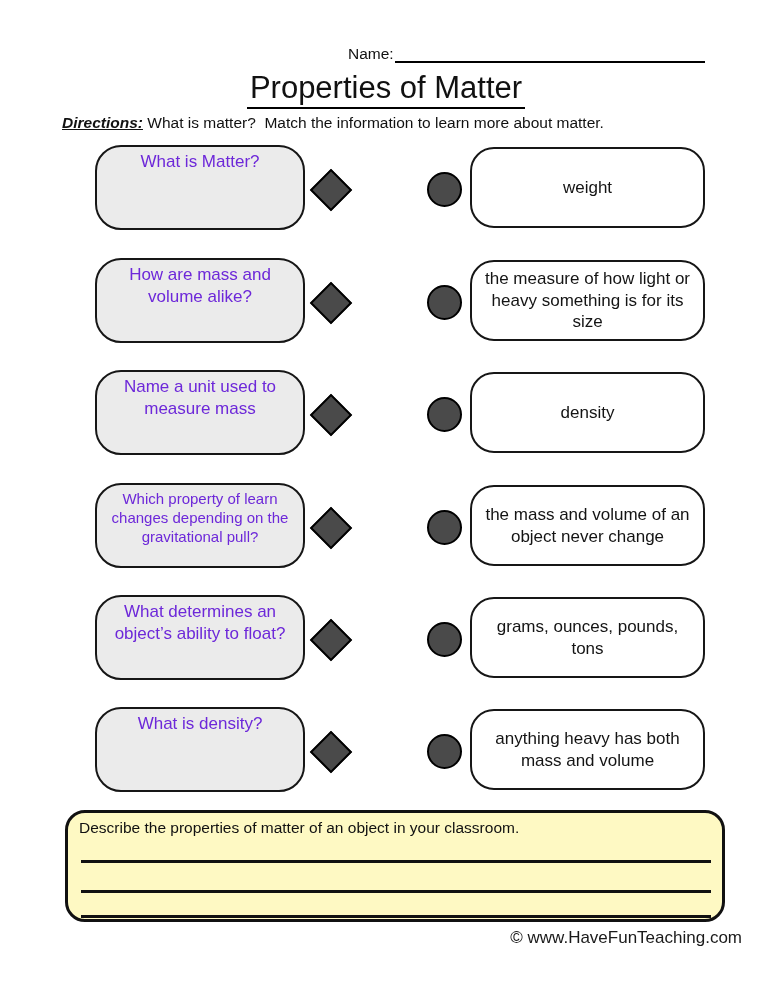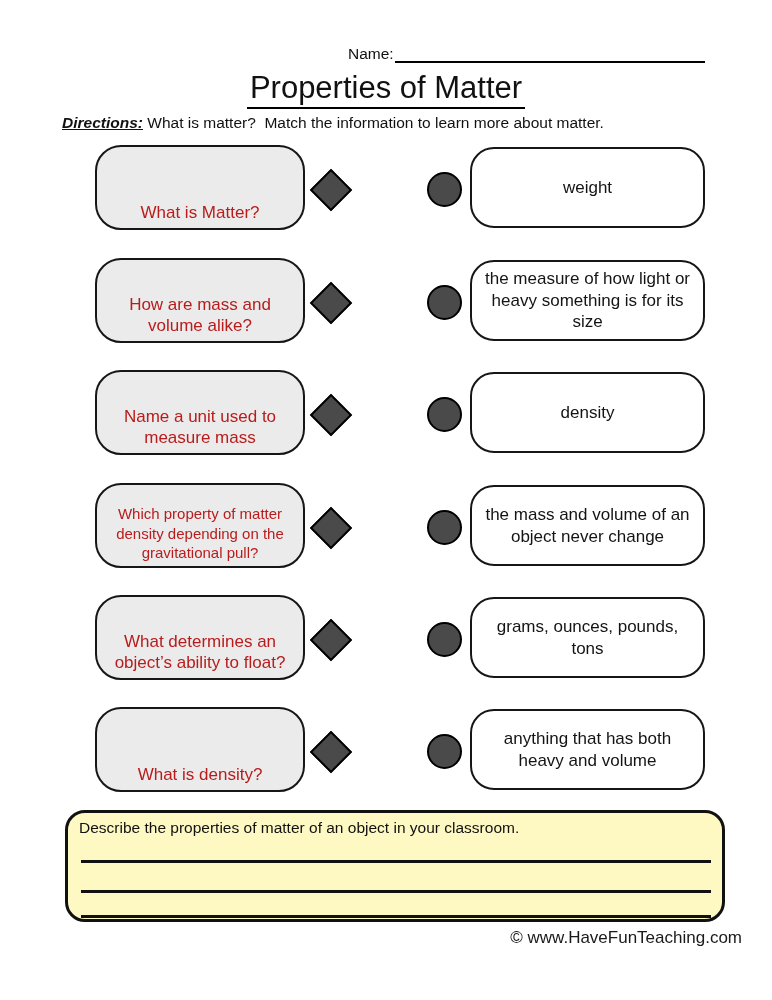--- a/index.html
+++ b/index.html
@@ -16,22 +16,22 @@
   .title-wrap{position:absolute;left:0;top:70px;width:772px;text-align:center;}
   .title{display:inline-block;font-size:31px;line-height:36px;border-bottom:2.5px solid #000;padding:0 3px 1px 3px;}
   .directions{position:absolute;left:62px;top:113px;width:660px;font-size:15.5px;line-height:20px;}
   .directions b{text-decoration:underline;font-style:italic;}
   .directions .dtext{white-space:pre-wrap;}
   
   .row{position:absolute;left:0;width:772px;height:86px;}
   .qbox{
     position:absolute;left:95px;top:0;width:210px;height:85px;
     background:#ebebeb;border:2.5px solid #161616;border-radius:26px;
-    box-sizing:border-box;display:flex;align-items:flex-end;justify-content:center;
-    text-align:center;padding:4px 12px;font-size:17px;line-height:1.28;color:#b91c1c;
+    box-sizing:border-box;display:flex;align-items:flex-start;justify-content:center;
+    text-align:center;padding:4px 12px;font-size:17px;line-height:1.28;color:#6d28d9;
   }
   .row.small-q .qbox{font-size:15px;padding:4px 6px;}
   .abox{
     position:absolute;left:470px;top:2px;width:235px;height:81px;
     background:#ffffff;border:2.5px solid #161616;border-radius:24px;
     box-sizing:border-box;display:flex;align-items:center;justify-content:center;
     text-align:center;padding:4px 10px;font-size:17px;line-height:1.28;color:#141414;
   }
   .diamond{
     position:absolute;left:316px;top:30px;width:26px;height:26px;
@@ -98,21 +98,21 @@
     </div>
   <div class="diamond"></div>
   <div class="circle"></div>
   <div class="abox">
       <span>density</span>
     </div>
 </div>
 
 <div class="row small-q" style="top:483px">
   <div class="qbox">
-      <span>Which property of matter density depending on the gravitational pull?</span>
+      <span>Which property of learn changes depending on the gravitational pull?</span>
     </div>
   <div class="diamond"></div>
   <div class="circle"></div>
   <div class="abox">
       <span>the mass and volume of an object never change</span>
     </div>
 </div>
 
 <div class="row" style="top:595px">
   <div class="qbox">
@@ -125,21 +125,21 @@
     </div>
 </div>
 
 <div class="row" style="top:707px">
   <div class="qbox">
       <span>What is density?</span>
     </div>
   <div class="diamond"></div>
   <div class="circle"></div>
   <div class="abox">
-      <span>anything that has both heavy and volume</span>
+      <span>anything heavy has both mass and volume</span>
     </div>
 </div>
 
 <div class="prompt-box">
   <div class="prompt-text">Describe the properties of matter of an object in your classroom.</div>
   <div class="wline l1"></div>
   <div class="wline l2"></div>
   <div class="wline l3"></div>
 </div>
 

